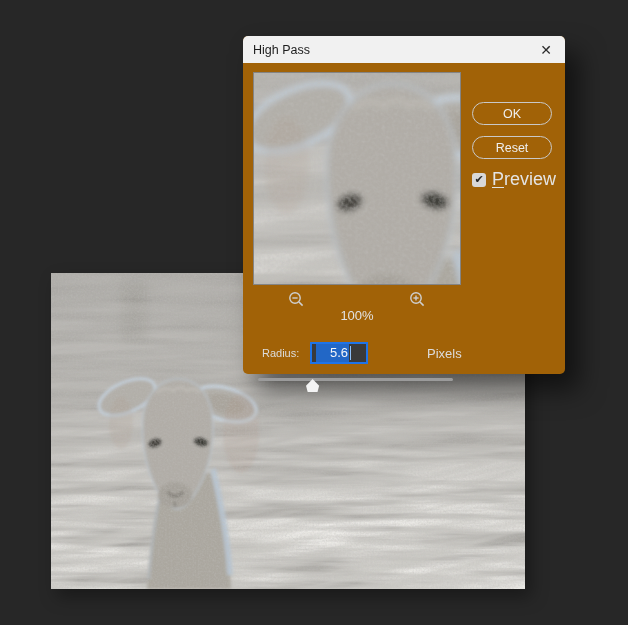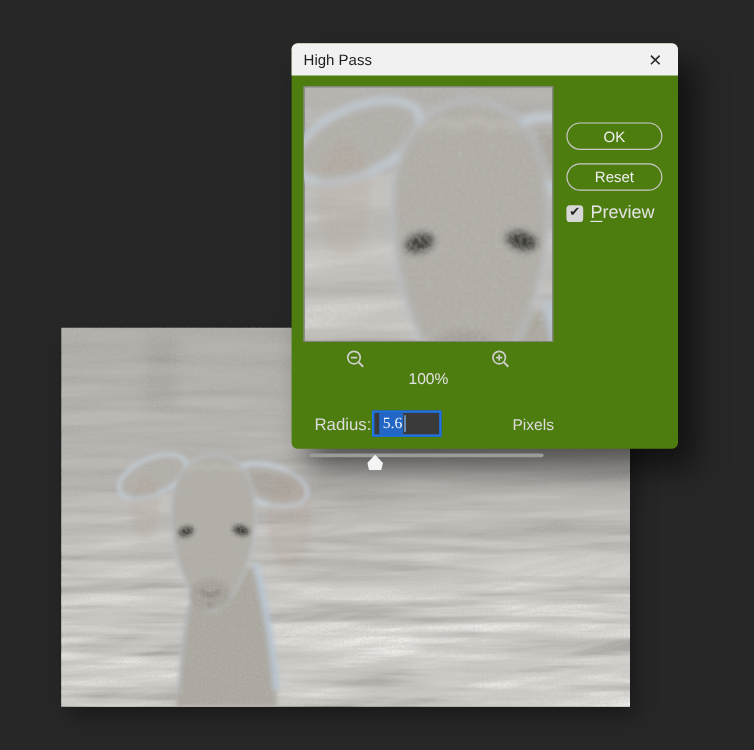--- a/index.html
+++ b/index.html
@@ -6,64 +6,64 @@
   *{box-sizing:border-box;font-family:"Liberation Sans",sans-serif;}
   .stage{position:relative;width:628px;height:625px;background:#272727;overflow:hidden;}
 
   
   .document{position:absolute;left:51px;top:273px;width:474px;height:316px;
     box-shadow:6px 8px 16px rgba(0,0,0,.35);}
   .document svg{display:block;width:100%;height:100%;}
 
   
   .dialog{position:absolute;left:243px;top:36px;width:322px;height:338px;
-    background:#4d7c0f;border-radius:5px;
+    background:#a16207;border-radius:5px;
     box-shadow:14px 16px 26px rgba(0,0,0,.55);}
   .titlebar{position:relative;height:27px;background:#f1f1f1;
     border-radius:5px 5px 0 0;display:flex;align-items:center;}
   .titlebar .title{margin-left:10px;font-size:12.5px;color:#1d1d1d;}
   .close{position:absolute;right:4px;top:0;width:30px;height:27px;
     display:flex;align-items:center;justify-content:center;
     color:#2a2a2a;font-size:14px;cursor:pointer;}
   .dlgbody{position:relative;width:100%;height:311px;}
 
   .preview{position:absolute;left:10px;top:9px;width:208px;height:213px;
     border:1px solid #848484;background:#a9a7a3;overflow:hidden;}
   .preview svg{display:block;width:100%;height:100%;}
 
   .zoomrow{position:absolute;left:10px;top:226px;width:208px;height:20px;
     display:flex;align-items:center;justify-content:space-evenly;}
   .zoombtn{width:17px;height:17px;display:flex;align-items:center;justify-content:center;cursor:pointer;}
   .zoomlevel{font-size:13px;color:#e2e2e2;margin-top:32px;}
 
   .radiusrow{position:absolute;left:0;top:278px;width:228px;height:24px;
     display:flex;align-items:center;}
-  .radiuslabel{position:absolute;left:19px;font-size:14px;color:#dcdcdc;}
+  .radiuslabel{position:absolute;left:19px;font-size:11px;color:#dcdcdc;}
   .radiusinput{position:absolute;left:67px;width:58px;height:22px;
     background:#3a3a3a;border:2px solid #1f74e8;display:flex;align-items:center;padding-left:4px;cursor:text;}
-  .sel{background:#2267c6;color:#f4f6f8;font-size:13px;padding:1px 1px 2px 3px;font-family:Liberation Serif, serif;}
+  .sel{background:#2267c6;color:#f4f6f8;font-size:13px;padding:1px 1px 2px 14px;}
   .caret{width:1px;height:14px;background:#8fc0f7;margin-left:1px;}
   .radiusunit{position:absolute;left:140px;font-size:13px;color:#dcdcdc;margin-left:44px;}
 
   .slider{position:absolute;left:15px;top:310px;width:195px;height:18px;cursor:pointer;}
   .track{position:absolute;left:0;top:5px;width:100%;height:3px;background:#9b9b9b;border-radius:2px;}
   .thumb{position:absolute;top:6px;width:14px;height:13px;background:#f4f4f4;
     clip-path:polygon(50% 0%,97% 52%,85% 100%,15% 100%,3% 52%);cursor:grab;}
 
   .btn{position:absolute;left:229px;width:80px;height:23px;background:transparent;
     border:1.5px solid #c9c9c9;border-radius:12px;color:#efefef;font-size:12.5px;
     display:flex;align-items:center;justify-content:center;cursor:pointer;}
   .btn-ok{top:39px;}
   .btn-reset{top:73px;}
 
   .checkrow{position:absolute;left:229px;top:106px;display:flex;align-items:center;cursor:pointer;}
   .checkbox{width:14px;height:14px;background:#d8d8d8;border-radius:3px;
     display:flex;align-items:center;justify-content:center;
     color:#262626;font-size:11px;line-height:1;}
-  .checklabel{margin-left:6px;font-size:15px;color:#e4e4e4;}
+  .checklabel{margin-left:6px;font-size:18px;color:#e4e4e4;}
   .u{text-decoration:underline;text-underline-offset:2px;}
 
   .hiddendefs{position:absolute;width:0;height:0;overflow:hidden;}
 </style>
 </head>
 <body>
 
 <svg class="hiddendefs" aria-hidden="true">
   <defs>
     <filter id="blur2">

